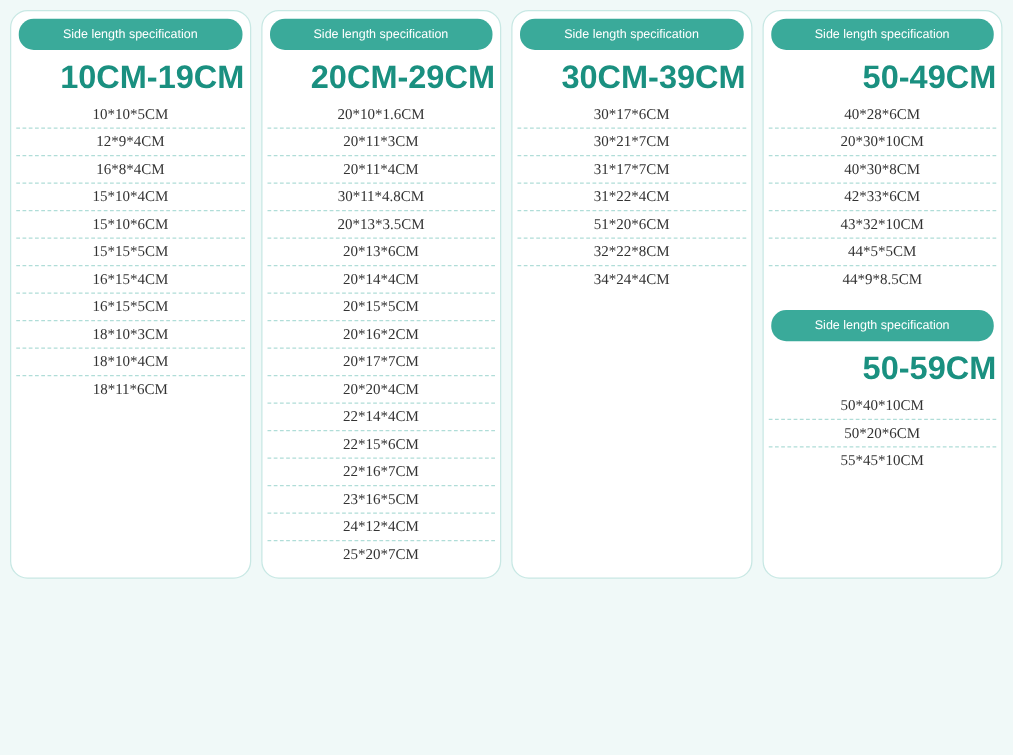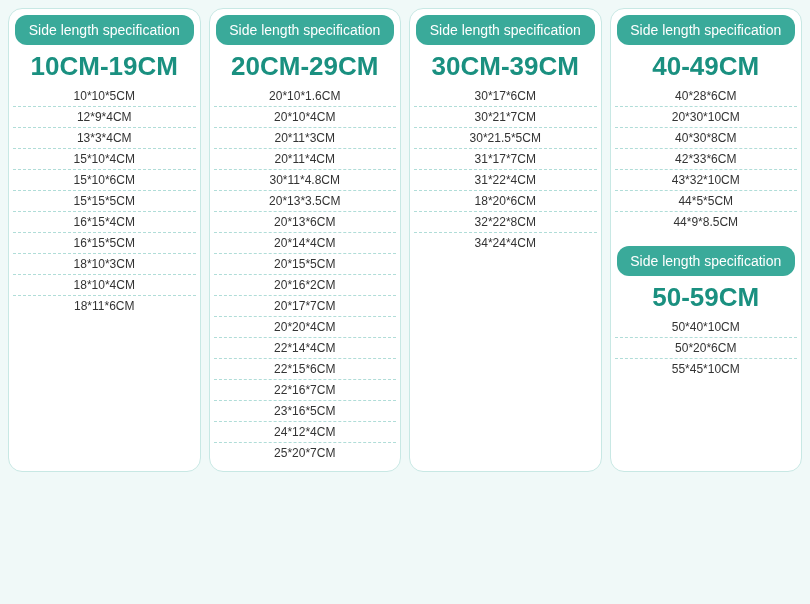--- a/index.html
+++ b/index.html
@@ -24,34 +24,35 @@
       border-radius: 14px;
       overflow: hidden;
       border: 1px solid #c8e8e4;
     }
     .col-header {
       background: #3aaa9a;
       border-radius: 12px;
       text-align: center;
       padding: 6px 10px;
       color: white;
-      font-size: 14px;
+      font-size: 10px;
       line-height: 1.3;
       margin: 6px 6px 0 6px;
     }
     .range-label {
       color: #1a9080;
       font-size: 26px;
       font-weight: bold;
-      text-align: center;
+      text-align: right;
       padding: 6px 4px 4px 4px;
     }
     .items-list {
       list-style: none;
       padding: 0 4px 8px 4px;
+      font-family: Liberation Serif, serif;
     }
     .items-list li {
       text-align: center;
       font-size: 12px;
       color: #333;
       padding: 3px 0;
       border-bottom: 1px dashed #b0ddd8;
     }
     .items-list li:last-child {
       border-bottom: none;
@@ -62,38 +63,37 @@
 
 <div class="grid">
 
   <div class="column">
     <div class="col-header">Side length specification</div>
     <div class="range-label">10CM-19CM</div>
     <ul class="items-list">
 
     <li>10*10*5CM</li>
         <li>12*9*4CM</li>
-        <li>13*3*4CM</li>
+        <li>16*8*4CM</li>
         <li>15*10*4CM</li>
         <li>15*10*6CM</li>
         <li>15*15*5CM</li>
         <li>16*15*4CM</li>
         <li>16*15*5CM</li>
         <li>18*10*3CM</li>
         <li>18*10*4CM</li>
         <li>18*11*6CM</li>
       </ul>
   </div>
 
   <div class="column">
     <div class="col-header">Side length specification</div>
     <div class="range-label">20CM-29CM</div>
     <ul class="items-list">
     <li>20*10*1.6CM</li>
-        <li>20*10*4CM</li>
         <li>20*11*3CM</li>
         <li>20*11*4CM</li>
         <li>30*11*4.8CM</li>
         <li>20*13*3.5CM</li>
         <li>20*13*6CM</li>
         <li>20*14*4CM</li>
         <li>20*15*5CM</li>
         <li>20*16*2CM</li>
         <li>20*17*7CM</li>
         <li>20*20*4CM</li>
@@ -105,33 +105,32 @@
         <li>25*20*7CM</li>
       </ul>
   </div>
 
   <div class="column">
     <div class="col-header">Side length specification</div>
     <div class="range-label">30CM-39CM</div>
     <ul class="items-list">
     <li>30*17*6CM</li>
         <li>30*21*7CM</li>
-        <li>30*21.5*5CM</li>
         <li>31*17*7CM</li>
         <li>31*22*4CM</li>
-        <li>18*20*6CM</li>
+        <li>51*20*6CM</li>
         <li>32*22*8CM</li>
         <li>34*24*4CM</li>
       </ul>
   </div>
 
   <div class="column">
 
     <div class="col-header">Side length specification</div>
-    <div class="range-label">40-49CM</div>
+    <div class="range-label">50-49CM</div>
     <ul class="items-list">
     <li>40*28*6CM</li>
         <li>20*30*10CM</li>
         <li>40*30*8CM</li>
         <li>42*33*6CM</li>
         <li>43*32*10CM</li>
         <li>44*5*5CM</li>
         <li>44*9*8.5CM</li>
       </ul>
 

